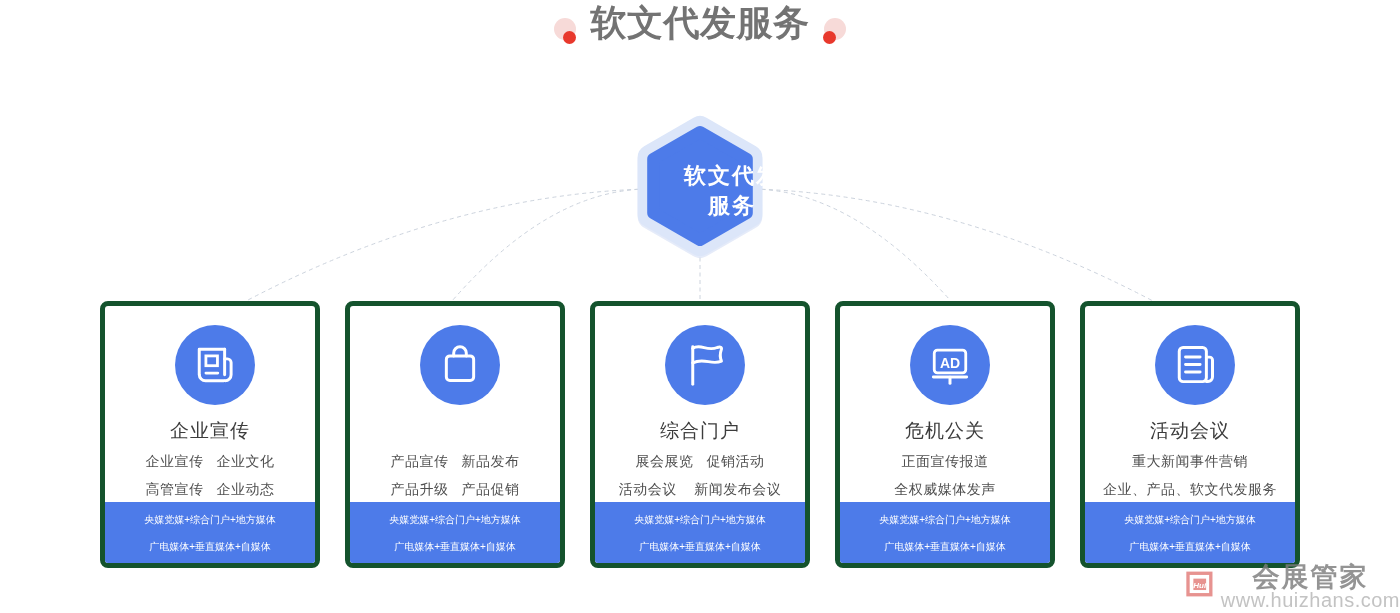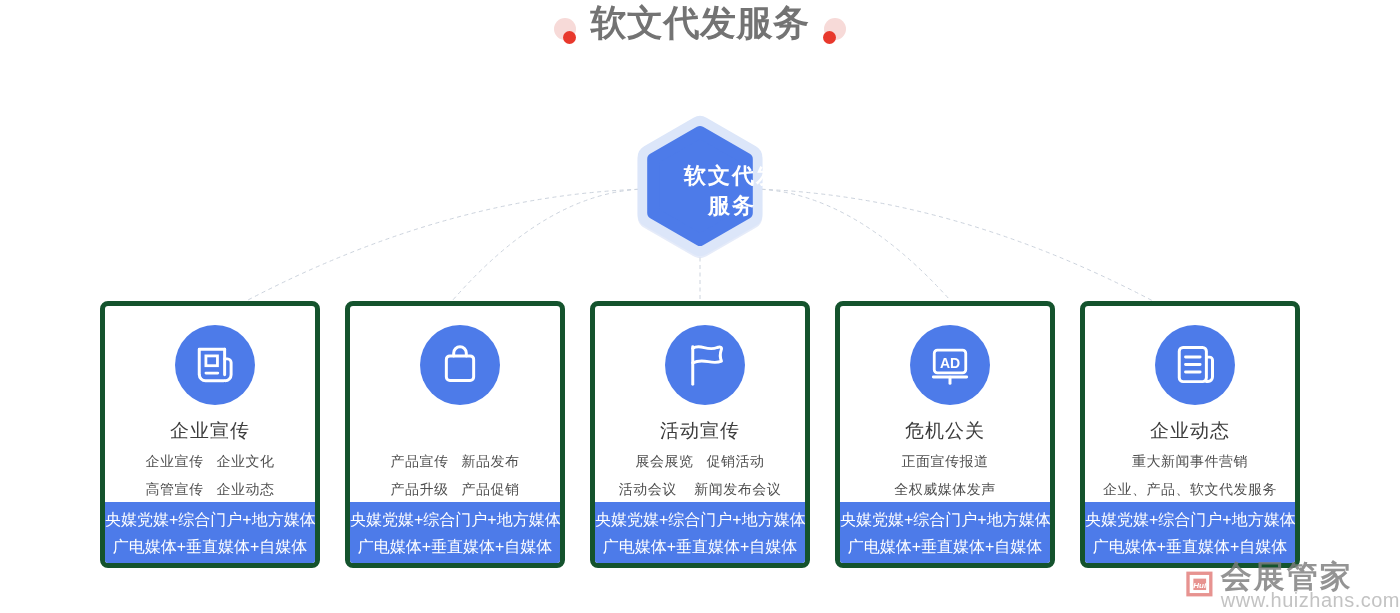--- a/index.html
+++ b/index.html
@@ -55,31 +55,31 @@
   .card-desc {
     position:absolute; left:0; top:141px; width:100%;
     text-align:center; font-size:14px; color:#4f4f4f;
   }
   .card-desc .desc-line { line-height:28px; white-space:pre; letter-spacing:0.5px; }
   .card-footer {
     position:absolute; left:0; bottom:0; width:100%; height:61px;
     background:#4d7be9; color:#ffffff; text-align:center;
     padding-top:4px;
   }
-  .card-footer .footer-line { line-height:27px; font-size:16px; white-space:pre; }
+  .card-footer .footer-line { line-height:27px; font-size:10px; white-space:pre; }
   
   .watermark {
     position:absolute; left:1186px; top:562px; width:214px; height:53px;
     display:flex; align-items:flex-start;
   }
   .wm-logo { width:40px; height:38px; margin-top:3px; opacity:0.55; }
   .wm-texts { margin-left:8px; }
   .wm-name {
-    font-size:31px; font-weight:bold; color:#7d7d7d; opacity:0.82;
-    line-height:30px; letter-spacing:2px; white-space:nowrap;
+    font-size:27px; font-weight:bold; color:#7d7d7d; opacity:0.82;
+    line-height:30px; letter-spacing:2px; white-space:nowrap;text-align:center;
   }
   .wm-url {
     font-size:20px; color:#c3c3c3; letter-spacing:0.5px;
     line-height:15px; margin-top:1px; text-align:center;
   }
 </style>
 </head>
 <body>
 
 <div class="canvas">
@@ -153,21 +153,21 @@
       </div>
     </div>
 
     <div class="card">
       <div class="card-icon-circle">
         <svg width="70" height="70" viewBox="0 0 40 40" fill="none" stroke="#ffffff">
           <path d="M13 9.5 V31" stroke-width="1.7" stroke-linecap="round"></path>
           <path d="M13 10.5 C17.5 7.5 21 12.5 27 10 C28.8 9.3 29.8 9.8 29.3 11.3 C28.4 13.8 28.4 15.4 29.4 17.8 C23.6 20.4 19.6 15.4 13 18.8" stroke-width="1.7" stroke-linecap="round" stroke-linejoin="round"></path>
         </svg>
       </div>
-      <div class="card-title">活动宣传</div>
+      <div class="card-title">综合门户</div>
       <div class="card-desc">
         <div class="desc-line">展会展览   促销活动</div>
         <div class="desc-line">活动会议    新闻发布会议</div>
       </div>
       <div class="card-footer">
         <div class="footer-line">央媒党媒+综合门户+地方媒体</div>
         <div class="footer-line">广电媒体+垂直媒体+自媒体</div>
       </div>
     </div>
 
@@ -192,21 +192,21 @@
     </div>
 
     <div class="card">
       <div class="card-icon-circle">
         <svg width="70" height="70" viewBox="0 0 40 40" fill="none" stroke="#ffffff">
           <rect x="11" y="10" width="15.5" height="19.5" rx="2.2" stroke-width="1.7"></rect>
           <path d="M26.5 15.5 h1.8 a1.7 1.7 0 0 1 1.7 1.7 v9.6 a2.6 2.6 0 0 1 -2.6 2.6 h-1" stroke-width="1.7" stroke-linecap="round" stroke-linejoin="round"></path>
           <path d="M14.6 15.4 h8.3 M14.6 19.7 h8.3 M14.6 24 h8.3" stroke-width="1.7" stroke-linecap="round"></path>
         </svg>
       </div>
-      <div class="card-title">企业动态</div>
+      <div class="card-title">活动会议</div>
       <div class="card-desc">
         <div class="desc-line">重大新闻事件营销</div>
         <div class="desc-line">企业、产品、软文代发服务</div>
       </div>
       <div class="card-footer">
         <div class="footer-line">央媒党媒+综合门户+地方媒体</div>
         <div class="footer-line">广电媒体+垂直媒体+自媒体</div>
       </div>
     </div>
 

